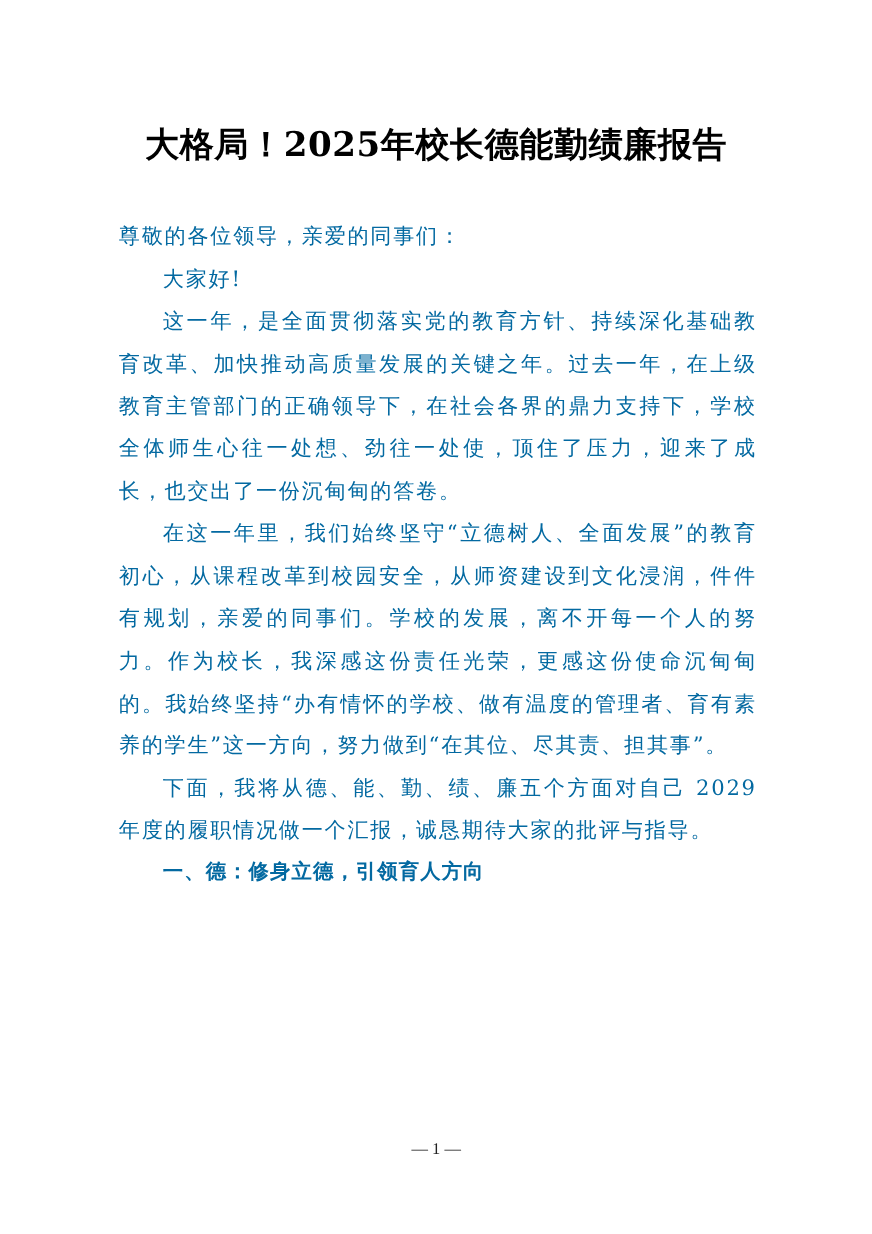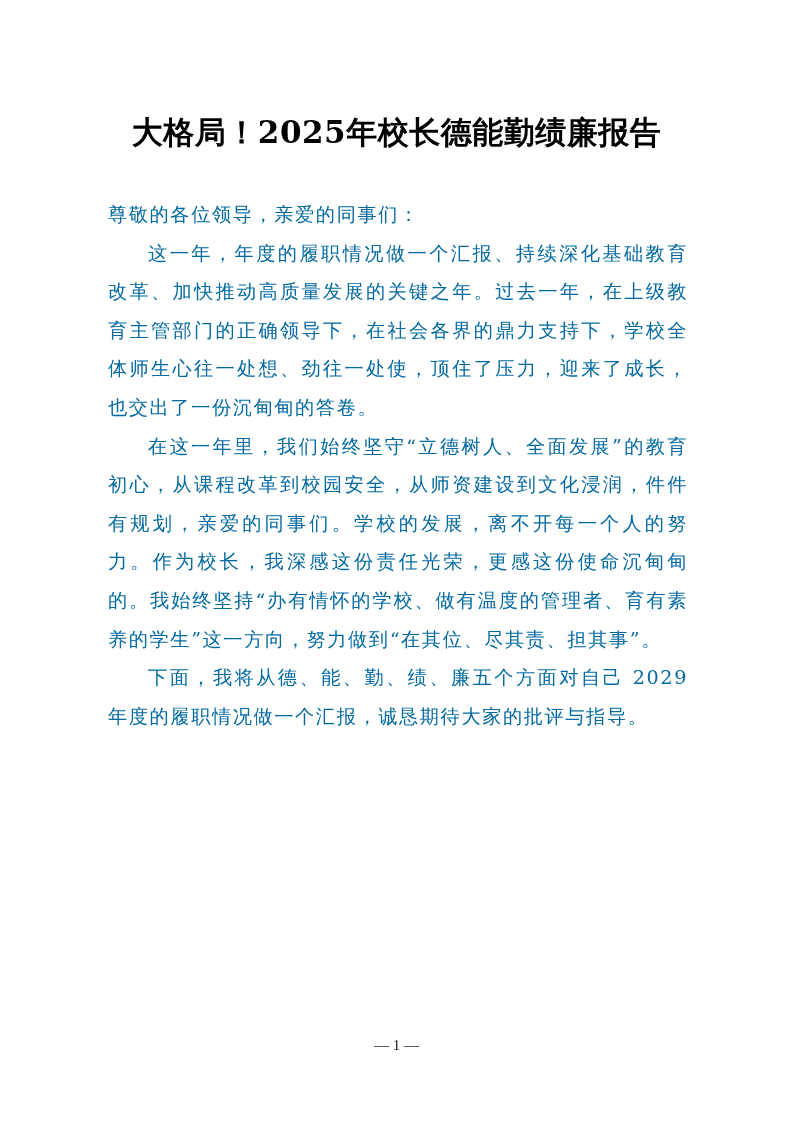--- a/index.html
+++ b/index.html
@@ -28,19 +28,21 @@
   }
 </style>
 </head>
 <body>
 
 <div class="page">
   <div class="title">大格局！2025年校长德能勤绩廉报告</div>
 
   <div class="body">
     <p>尊敬的各位领导，亲爱的同事们：</p>
-    <p class="indent">这一年，年度的履职情况做一个汇报、持续深化基础教育改革、加快推动高质量发展的关键之年。过去一年，在上级教育主管部门的正确领导下，在社会各界的鼎力支持下，学校全体师生心往一处想、劲往一处使，顶住了压力，迎来了成长，也交出了一份沉甸甸的答卷。</p>
+    <p class="indent">大家好!</p>
+    <p class="indent">这一年，是全面贯彻落实党的教育方针、持续深化基础教育改革、加快推动高质量发展的关键之年。过去一年，在上级教育主管部门的正确领导下，在社会各界的鼎力支持下，学校全体师生心往一处想、劲往一处使，顶住了压力，迎来了成长，也交出了一份沉甸甸的答卷。</p>
     <p class="indent">在这一年里，我们始终坚守“立德树人、全面发展”的教育初心，从课程改革到校园安全，从师资建设到文化浸润，件件有规划，亲爱的同事们。学校的发展，离不开每一个人的努力。作为校长，我深感这份责任光荣，更感这份使命沉甸甸的。我始终坚持“办有情怀的学校、做有温度的管理者、育有素养的学生”这一方向，努力做到“在其位、尽其责、担其事”。</p>
     <p class="indent">下面，我将从德、能、勤、绩、廉五个方面对自己 2029 年度的履职情况做一个汇报，诚恳期待大家的批评与指导。</p>
+    <p class="heading">一、德：修身立德，引领育人方向</p>
   </div>
 
   <div class="footer">— 1 —</div>
 </div>
 
 </body></html>

